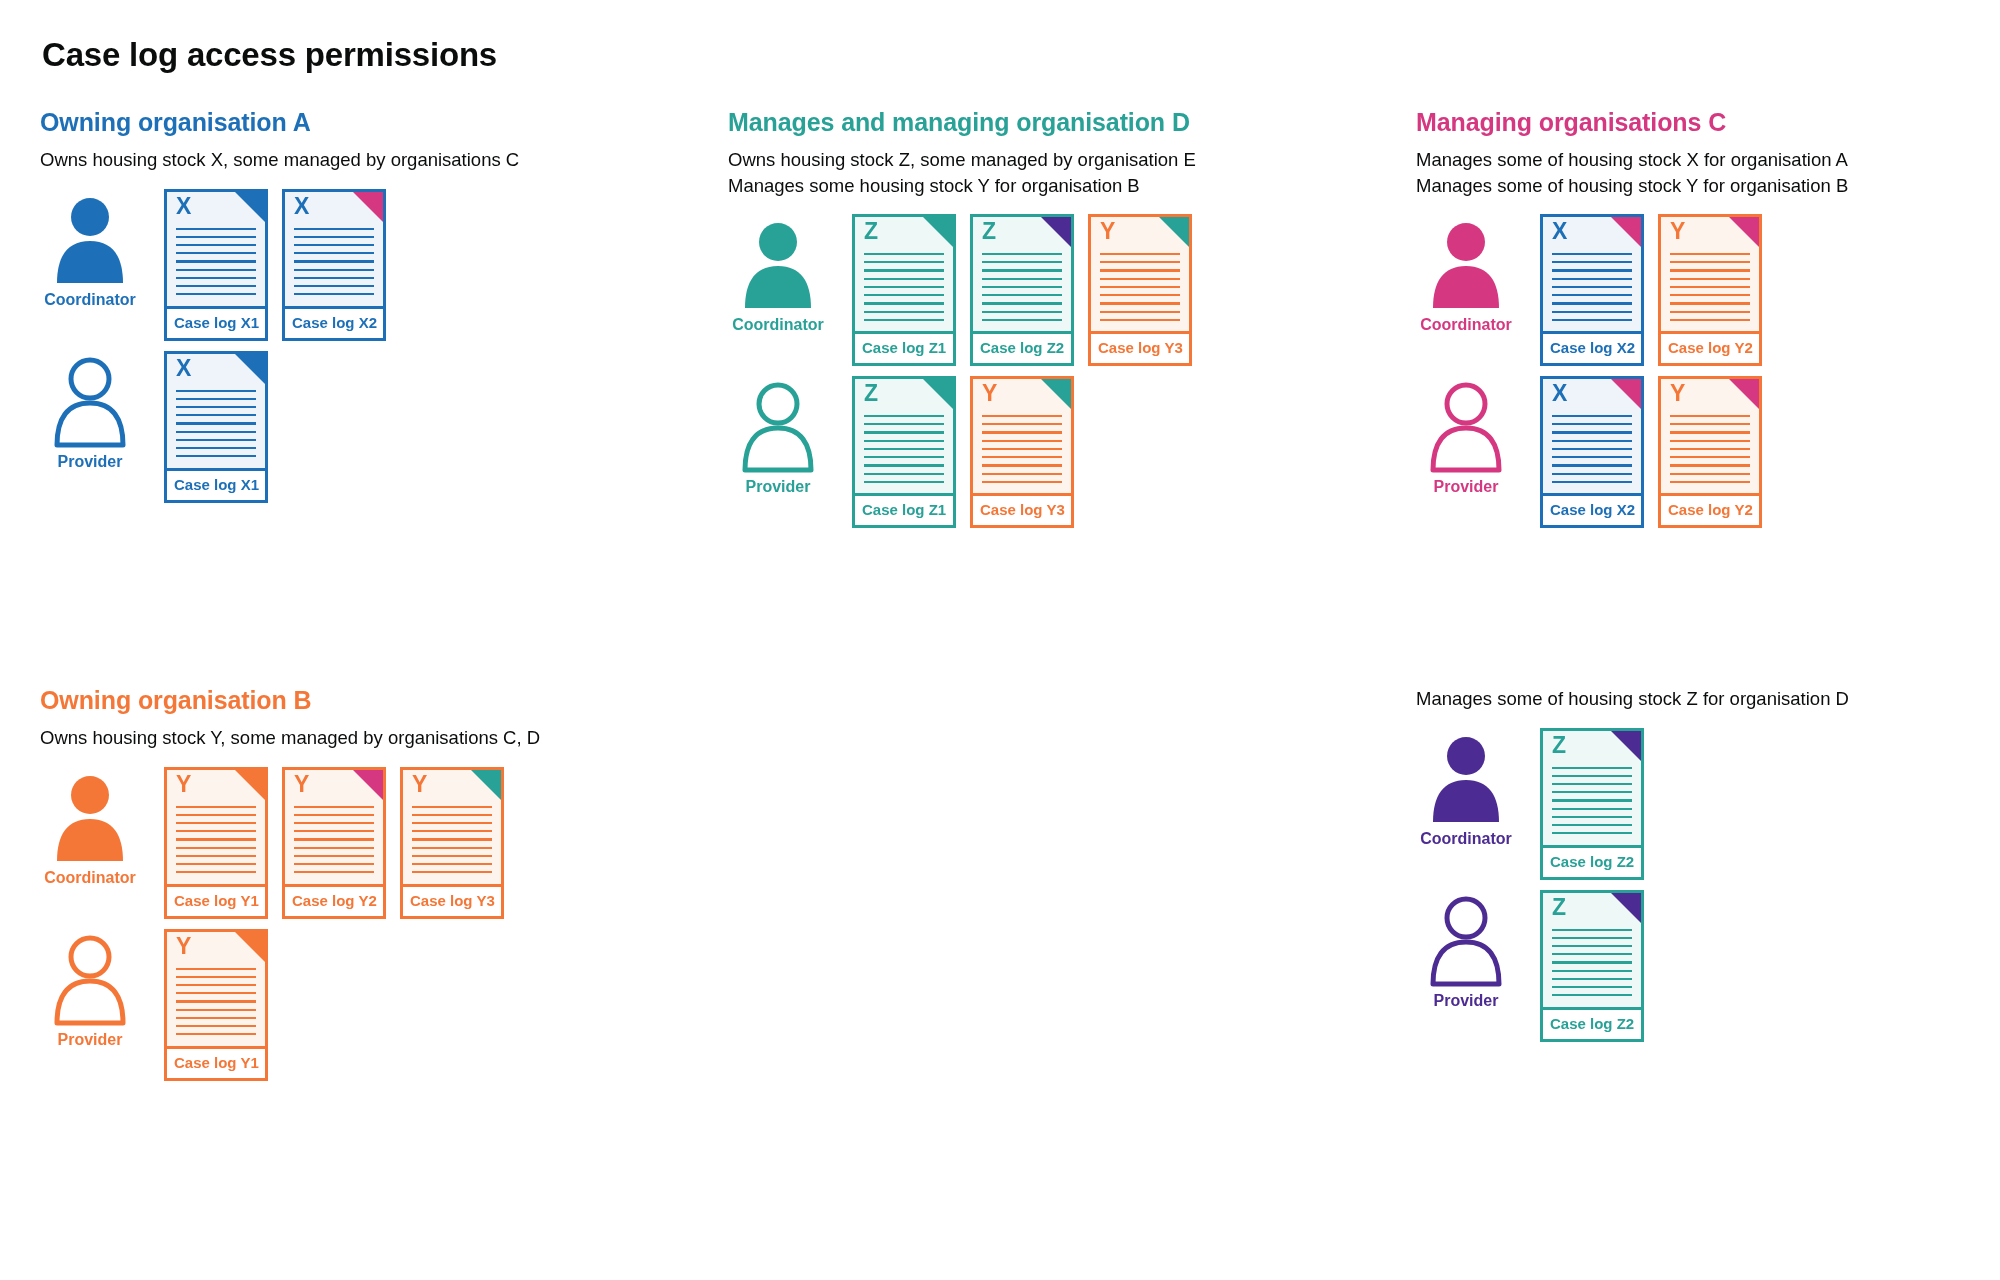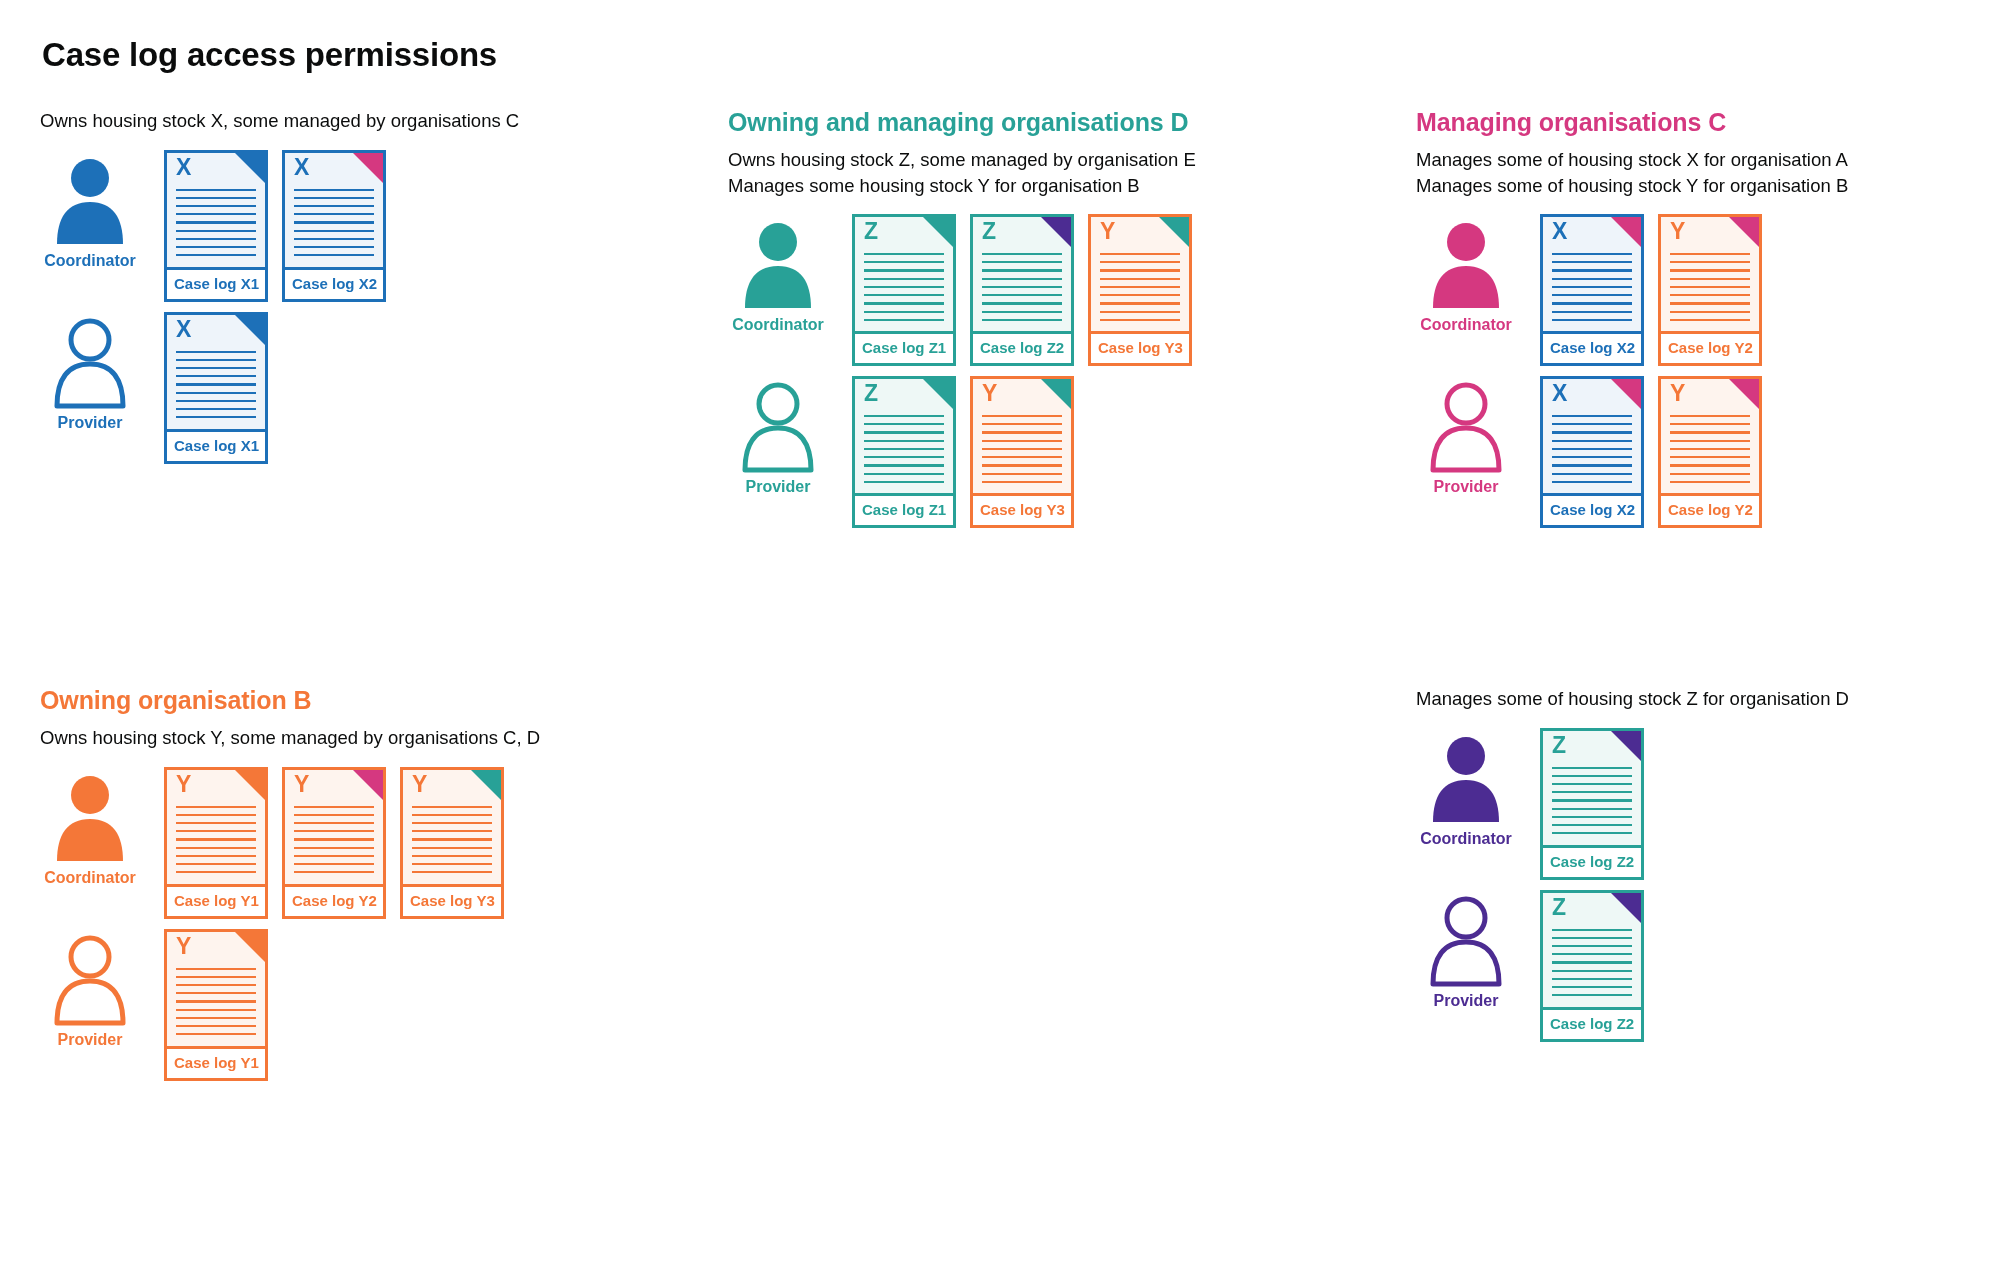--- a/index.html
+++ b/index.html
@@ -141,20 +141,21 @@
     white-space: nowrap;
   }
 </style>
 </head>
 <body>
 
 <div class="page">
   <h1 class="page-title">Case log access permissions</h1>
   <div class="grid" id="grid">
       <section class="panel" style="left: 0px; top: 0px;">
+        <h2 class="panel-title" style="color: rgb(29, 112, 184);">Owning organisation A</h2>
         <p class="panel-desc">Owns housing stock X, some managed by organisations C</p>
         <div class="row">
           <div class="actor">
             <svg class="actor-icon" viewBox="0 0 78 96">
               <circle cx="39" cy="24" r="19" fill="#1d70b8"></circle>
               <path d="M39 48 C16 48 6 64 6 90 L72 90 C72 64 62 48 39 48 Z" fill="#1d70b8"></path>
             </svg>
             <div class="actor-label" style="color: rgb(29, 112, 184);">Coordinator</div>
           </div>
           <div class="docs">
@@ -226,21 +227,21 @@
                 </div>
               </div>
               <div class="doc-caption-box" style="border-color: rgb(29, 112, 184);">
                 <div class="doc-caption" style="color: rgb(29, 112, 184);">Case log X1</div>
               </div>
             </div>
           </div>
         </div>
       </section>
       <section class="panel" style="left: 688px; top: 0px;">
-        <h2 class="panel-title" style="color: rgb(40, 161, 151);">Owning and managing organisations D</h2>
+        <h2 class="panel-title" style="color: rgb(40, 161, 151);">Manages and managing organisation D</h2>
         <p class="panel-desc">Owns housing stock Z, some managed by organisation E
 Manages some housing stock Y for organisation B</p>
         <div class="row">
           <div class="actor">
             <svg class="actor-icon" viewBox="0 0 78 96">
               <circle cx="39" cy="24" r="19" fill="#28a197"></circle>
               <path d="M39 48 C16 48 6 64 6 90 L72 90 C72 64 62 48 39 48 Z" fill="#28a197"></path>
             </svg>
             <div class="actor-label" style="color: rgb(40, 161, 151);">Coordinator</div>
           </div>

